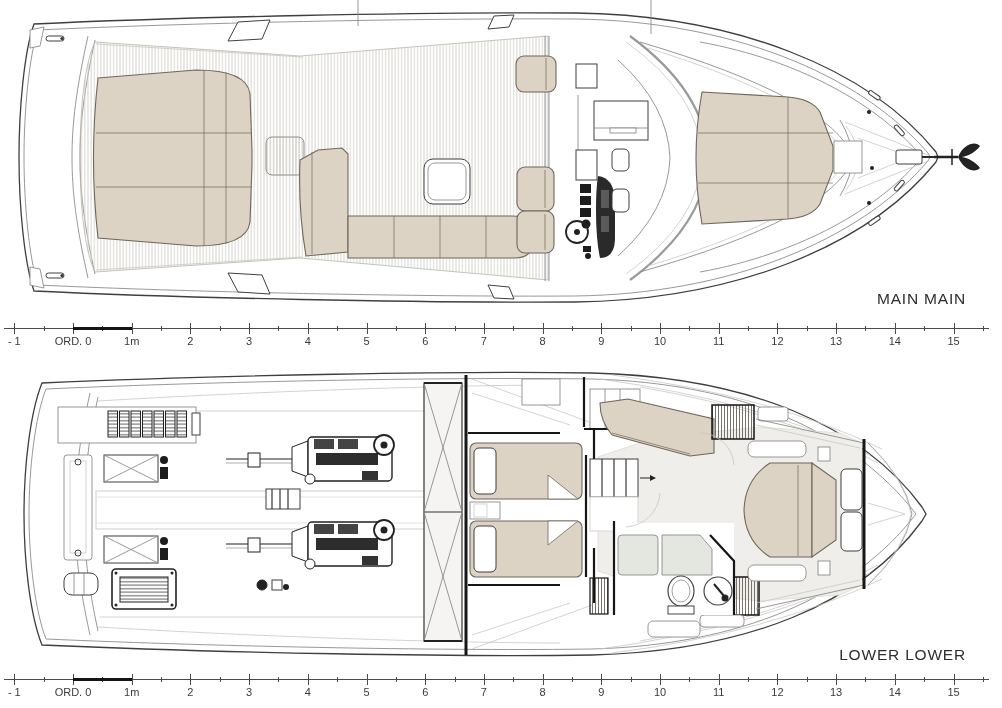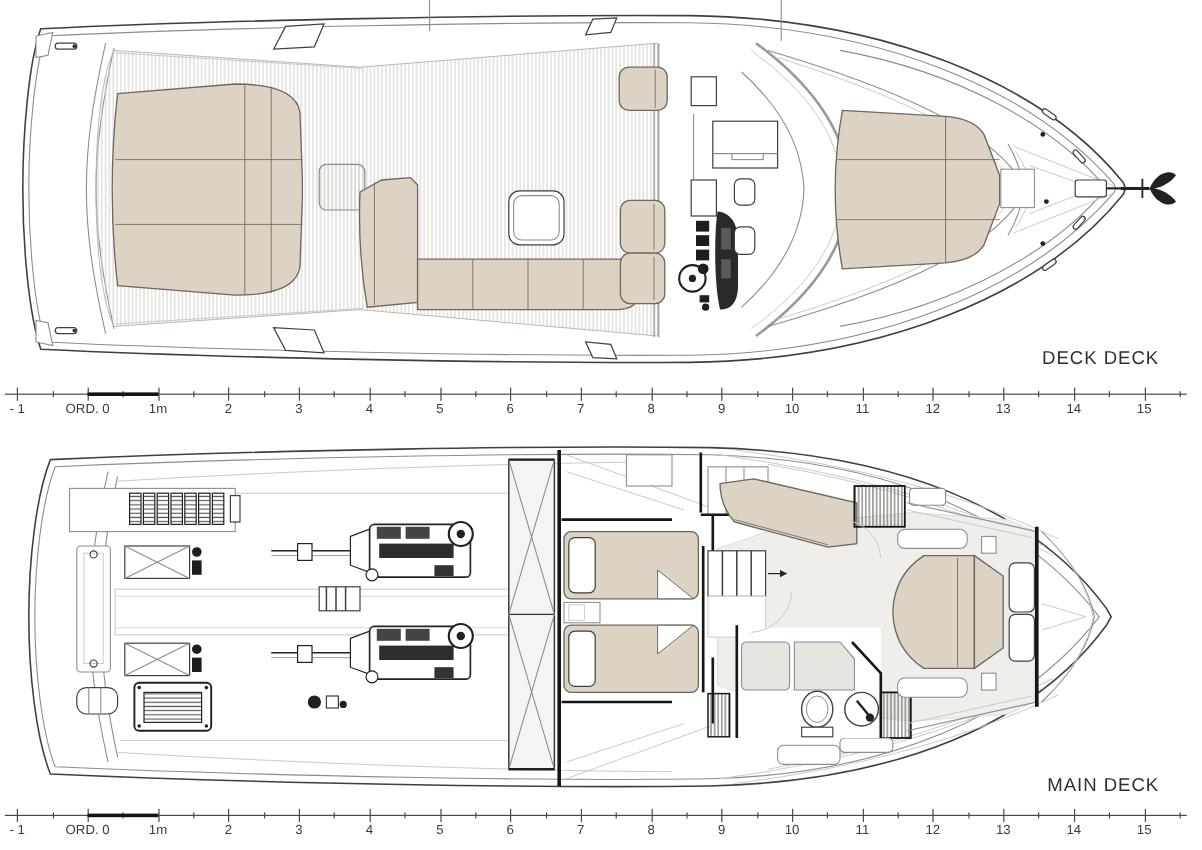--- a/index.html
+++ b/index.html
@@ -364,22 +364,22 @@
       <path class="lnl" d="M660,130 A36,36 0 0 1 626,164"></path>
     </g>
 
     <g>
       <path class="wall" d="M864,76 V226"></path>
       <path class="lnm" d="M868,80 Q905,115 912,151 Q905,187 868,222"></path>
       <path class="lnl" d="M876,88 Q906,120 911,151 Q906,182 876,214 M868,140 L905,151 L868,162"></path>
     </g>
   </svg>
 
-  <div id="main-deck-label" class="deck-label">DECK DECK</div>
-  <div id="lower-deck-label" class="deck-label">MAIN DECK</div>
+  <div id="main-deck-label" class="deck-label">MAIN MAIN</div>
+  <div id="lower-deck-label" class="deck-label">LOWER LOWER</div>
 
   <div id="ruler-main" class="ruler">
       <div class="ruler-line" style="left: 4.3px; width: 984.55px;"></div>
       <div class="tick major" style="left: 14.3px;"></div>
       <div class="rlabel" style="left: 14.3px;">- 1</div>
       <div class="tick minor" style="left: 43.65px;"></div>
       <div class="tick major" style="left: 73px;"></div>
       <div class="rlabel" style="left: 73px;">ORD. 0</div>
       <div class="tick minor" style="left: 102.35px;"></div>
       <div class="tick major" style="left: 131.7px;"></div>

